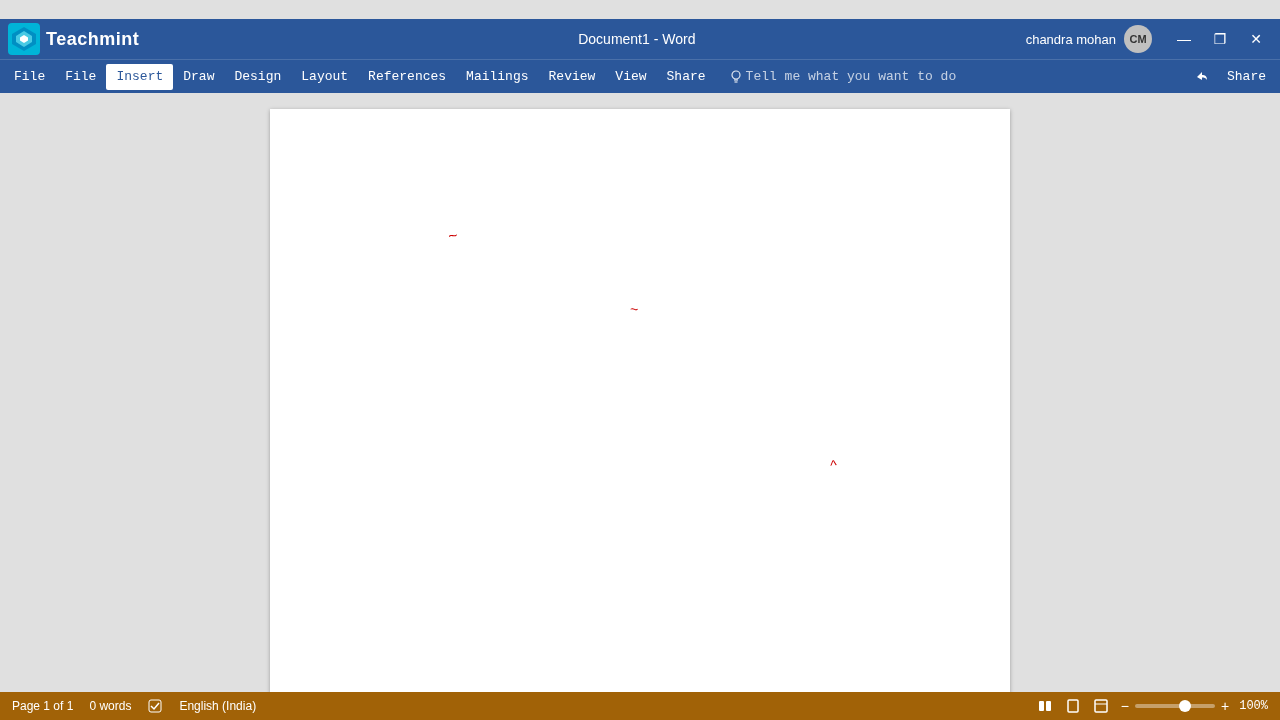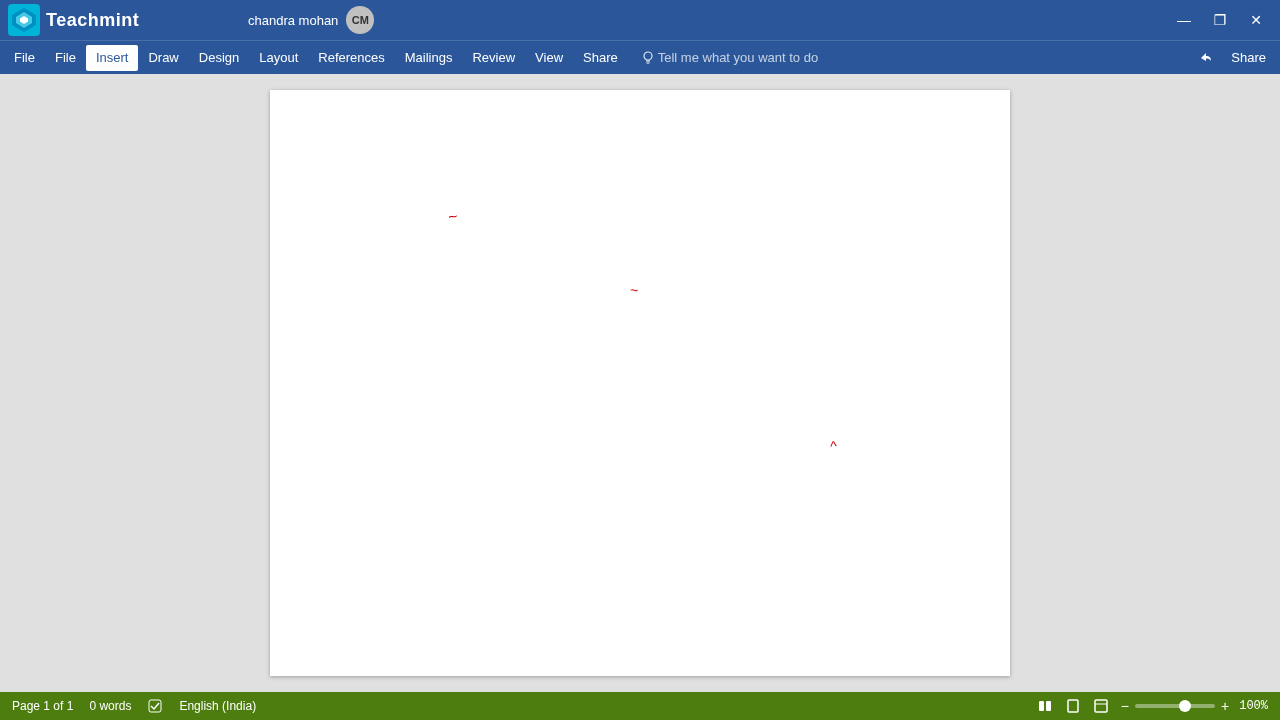--- a/index.html
+++ b/index.html
@@ -6,20 +6,21 @@
     body { font-family: 'Segoe UI', Arial, sans-serif; background: #e0e0e0; width: 1280px; height: 720px; overflow: hidden; user-select: none; }
 
     
     #title-bar {
       display: flex;
       align-items: center;
       background: #2b579a;
       height: 40px;
       padding: 0 8px;
       color: white;
+      margin-top: 19px;
     }
     #logo-area {
       display: flex;
       align-items: center;
       gap: 6px;
       width: 240px;
     }
     #logo-icon {
       width: 32px;
       height: 32px;
@@ -75,20 +76,21 @@
     }
 
     
     #menu-bar {
       display: flex;
       align-items: center;
       background: #2b579a;
       height: 34px;
       padding: 0 4px;
       border-top: 1px solid rgba(255,255,255,0.15);
+      font-family: Liberation Mono, monospace;
     }
     .menu-item {
       padding: 4px 10px;
       font-size: 13px;
       color: white;
       cursor: pointer;
       border-radius: 2px;
       height: 26px;
       display: flex;
       align-items: center;
@@ -139,21 +141,21 @@
       position: absolute;
       color: #cc0000;
       font-size: 10px;
       font-style: italic;
     }
 
     
     #status-bar {
       display: flex;
       align-items: center;
-      background: #4d7c0f;
+      background: #a16207;
       height: 28px;
       padding: 0 12px;
       font-size: 12px;
       color: white;
       gap: 16px;
       position: absolute;
       bottom: 0;
       left: 0;
       right: 0;
     }
@@ -193,20 +195,21 @@
 
     <svg id="logo-icon" viewBox="0 0 32 32" xmlns="http://www.w3.org/2000/svg">
       <rect width="32" height="32" rx="4" fill="#00b4d8"></rect>
       <polygon points="16,4 28,11 28,21 16,28 4,21 4,11" fill="#0077b6" opacity="0.6"></polygon>
       <polygon points="16,8 24,13 24,19 16,24 8,19 8,13" fill="#48cae4"></polygon>
       <polygon points="16,12 20,14.5 20,17.5 16,20 12,17.5 12,14.5" fill="white"></polygon>
     </svg>
     <span id="logo-text">Teachmint</span>
   </div>
 
+  <div id="doc-title">Document1  -  Word</div>
 
   <div id="user-info">
     <span>chandra mohan</span>
     <div id="user-avatar">CM</div>
   </div>
 
   <div id="window-controls">
     <div class="win-btn">—</div>
     <div class="win-btn">❐</div>
     <div class="win-btn" id="close-btn">✕</div>

